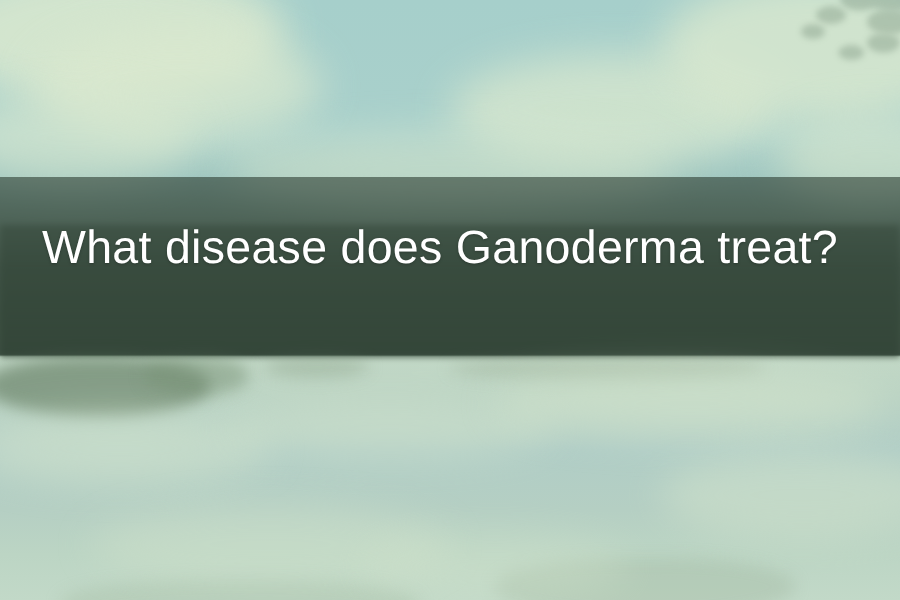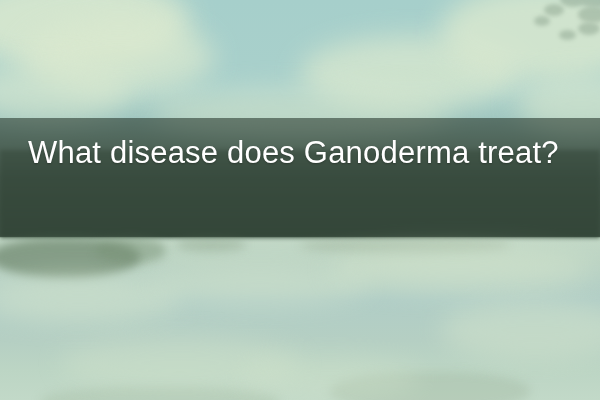--- a/index.html
+++ b/index.html
@@ -119,21 +119,21 @@
 
   
   .caption-band {
     position: absolute;
     left: 0;
     right: 0;
     top: 118px;
     height: 119px;
     background: rgba(44, 60, 48, .60);
     box-sizing: border-box;
-    padding: 16px 20px 0 28px;
+    padding: 28px 20px 0 28px;
   }
 
   .caption-text {
     margin: 0;
     color: #ffffff;
     font-family: "Liberation Sans", sans-serif;
     font-size: 31px;
     font-weight: 400;
     line-height: 37px;
     letter-spacing: .2px;

